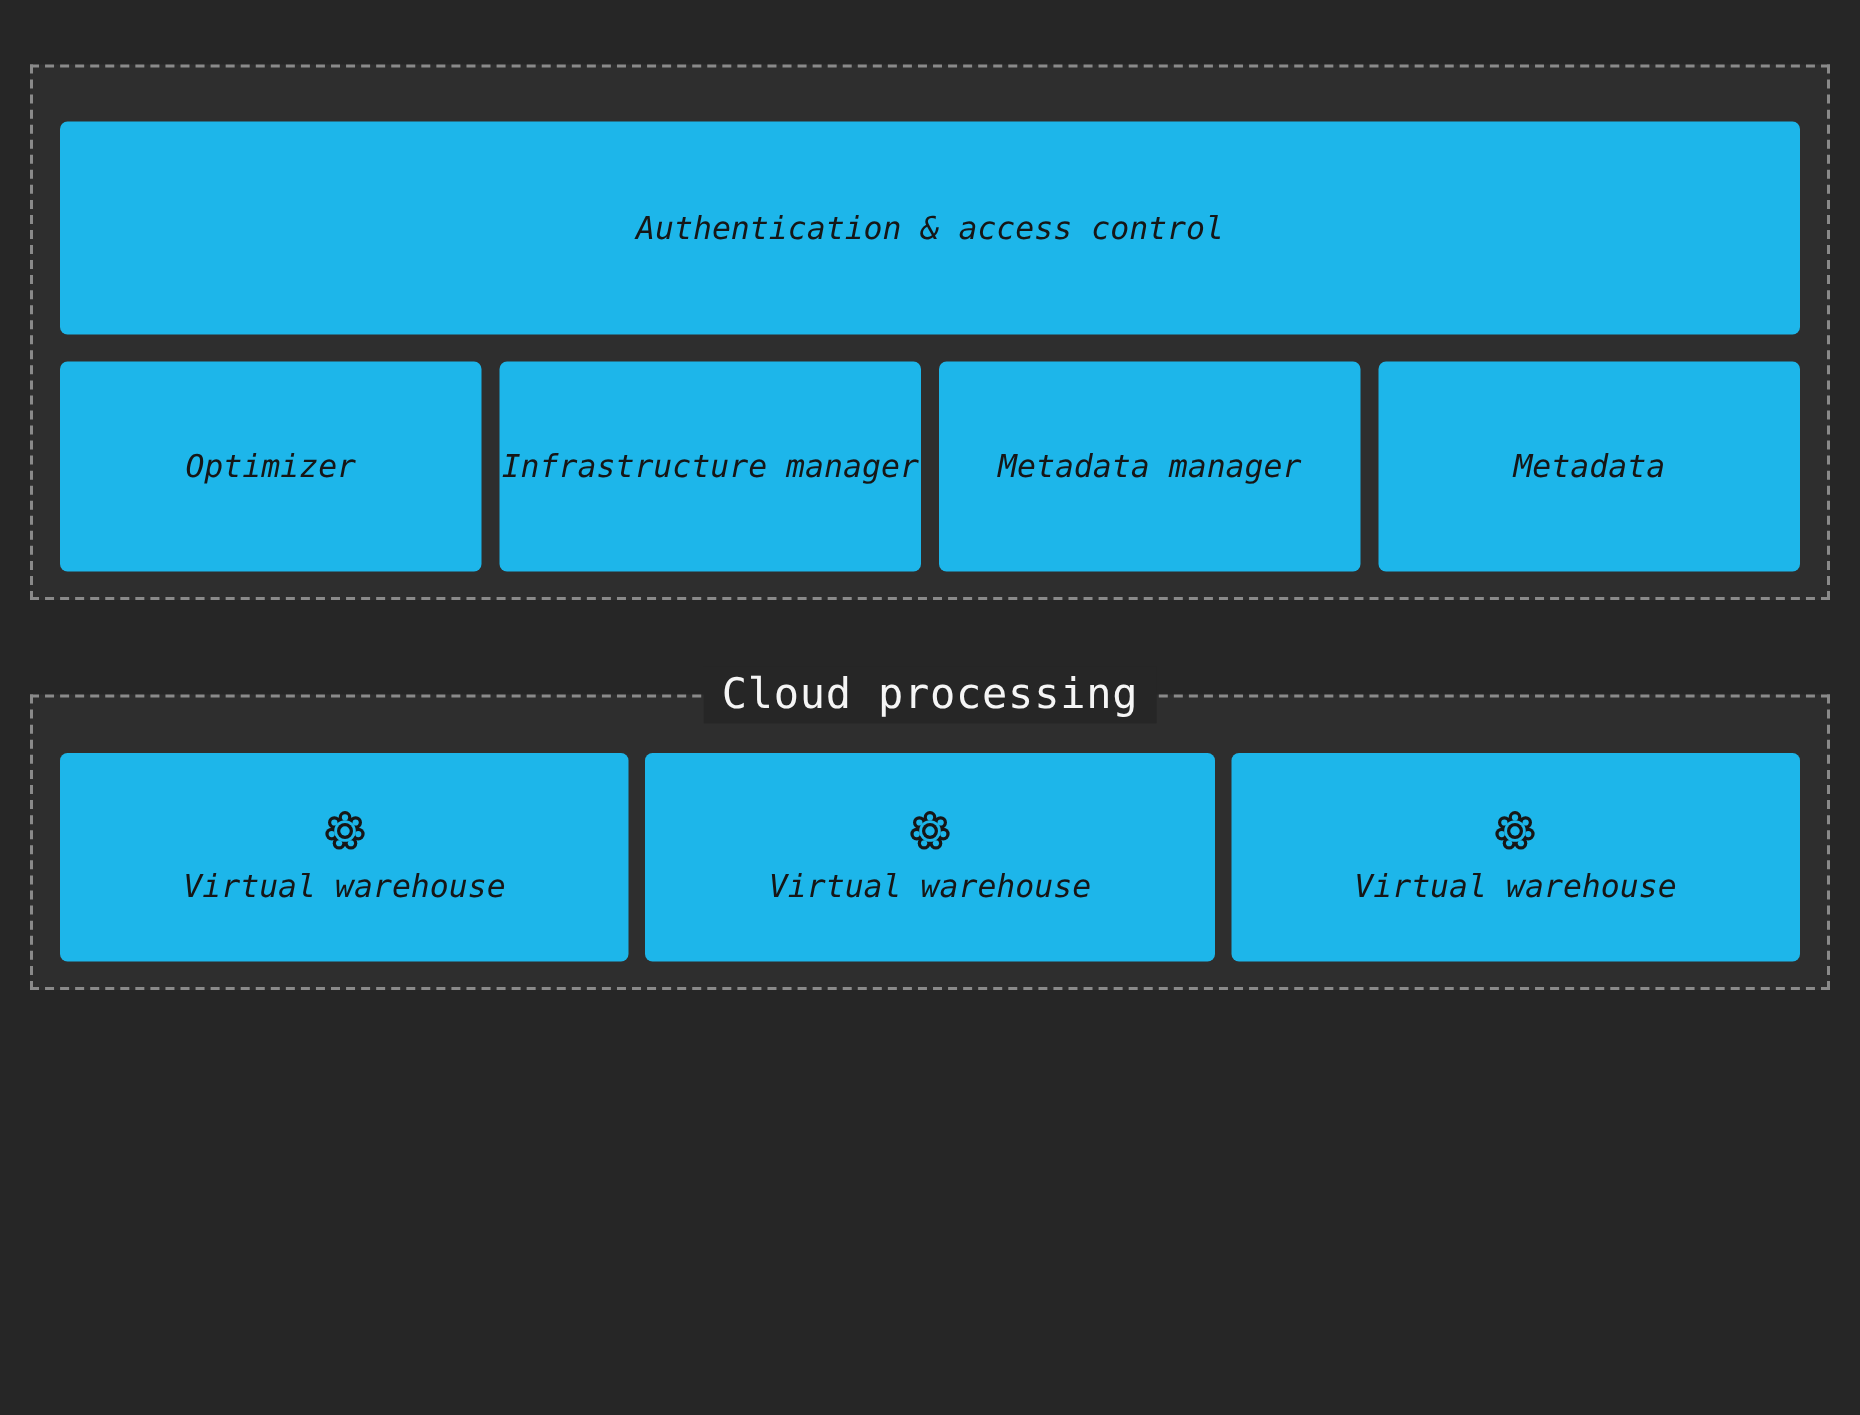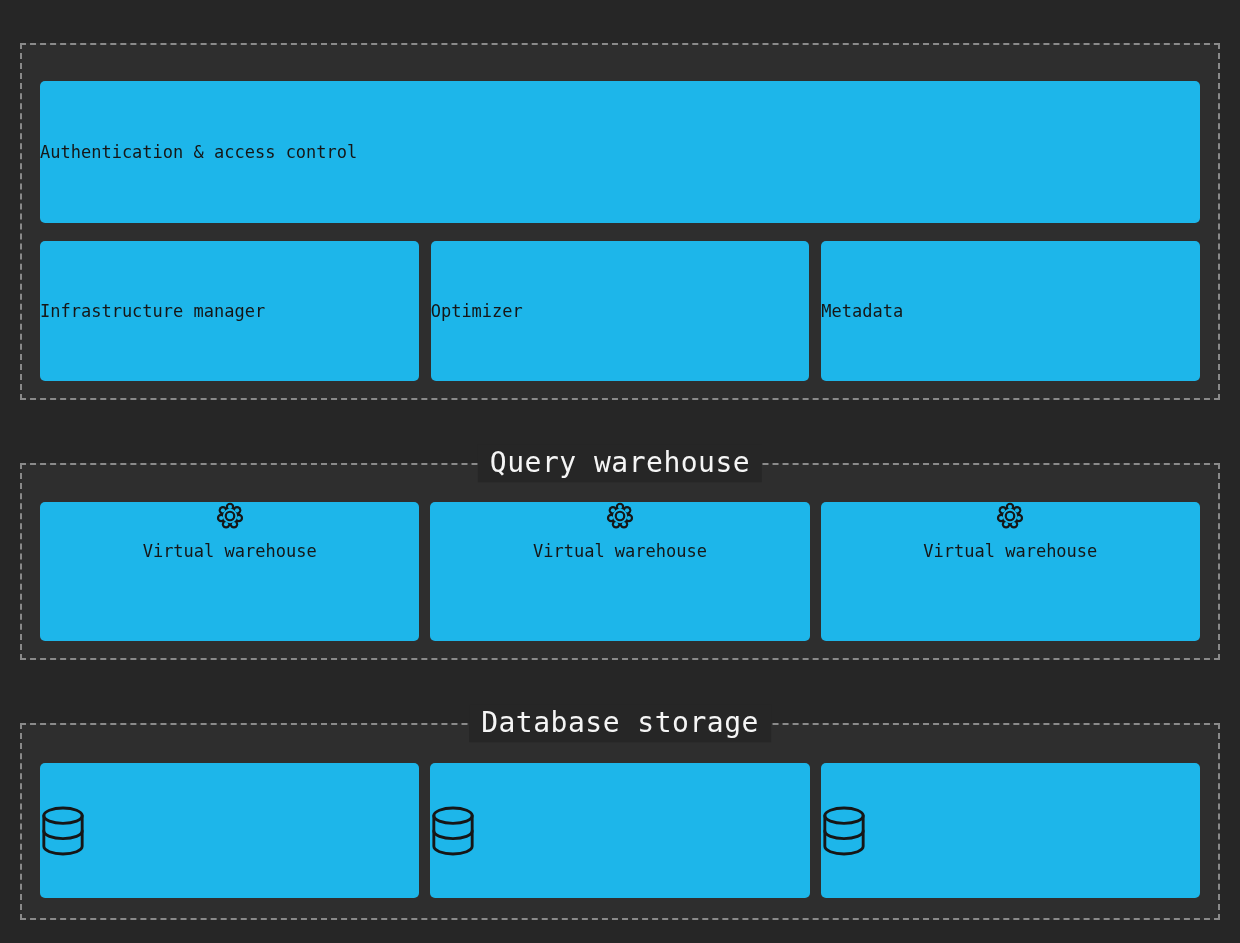--- a/index.html
+++ b/index.html
@@ -41,25 +41,26 @@
     font-size: 28px;
     font-weight: 500;
     line-height: 1.2;
     white-space: nowrap;
     letter-spacing: 0.5px;
   }
   .box {
     background: var(--box);
     border-radius: 5px;
     color: var(--ink);
-    font-size: 17px;
+    font-size: 21px;
     display: flex;
     align-items: center;
-    justify-content: flex-start;
+    justify-content: center;
     text-align: center;
+    font-style: italic;
   }
   .wide { height: 142px; margin-bottom: 18px; }
   .row { display: flex; }
   .row-4 { gap: 12px; }
   .row-3 { gap: 11px; }
   .row .box { flex: 1; }
   .row-4 .box { height: 140px; }
   #section-query-processing .box { height: 139px; flex-direction: column; gap: 11px; }
   #section-database-storage .box { height: 135px; }
 
@@ -107,33 +108,36 @@
 </svg>
 
 <div>
 
   <section class="group" id="section-cloud-services">
     <div class="box wide">
       <span>Authentication &amp; access control</span>
     </div>
     <div class="row row-4">
       <div class="box">
+        <span>Optimizer</span>
+      </div>
+      <div class="box">
         <span>Infrastructure manager</span>
       </div>
       <div class="box">
-        <span>Optimizer</span>
+        <span>Metadata manager</span>
       </div>
       <div class="box">
         <span>Metadata</span>
       </div>
     </div>
   </section>
 
   <section class="group" id="section-query-processing">
-    <div class="group-title">Query warehouse</div>
+    <div class="group-title">Cloud processing</div>
     <div class="row row-3">
       <div class="box">
         <span class="icon">
           <svg width="28" height="28" viewBox="-14.2 -14.2 28.4 28.4">
               <use href="#gear-shape"></use>
             </svg>
         </span>
         <span>Virtual warehouse</span>
       </div>
       <div class="box">
@@ -148,40 +152,14 @@
         <span class="icon">
           <svg width="28" height="28" viewBox="-14.2 -14.2 28.4 28.4">
               <use href="#gear-shape"></use>
             </svg>
         </span>
         <span>Virtual warehouse</span>
       </div>
     </div>
   </section>
 
-  <section class="group" id="section-database-storage">
-    <div class="group-title">Database storage</div>
-    <div class="row row-3">
-      <div class="box">
-        <span class="icon">
-          <svg width="46" height="50" viewBox="0 0 48 52">
-              <use href="#database-shape"></use>
-            </svg>
-        </span>
-      </div>
-      <div class="box">
-        <span class="icon">
-          <svg width="46" height="50" viewBox="0 0 48 52">
-              <use href="#database-shape"></use>
-            </svg>
-        </span>
-      </div>
-      <div class="box">
-        <span class="icon">
-          <svg width="46" height="50" viewBox="0 0 48 52">
-              <use href="#database-shape"></use>
-            </svg>
-        </span>
-      </div>
-    </div>
-  </section>
 
 </div>
 
 </body></html>

